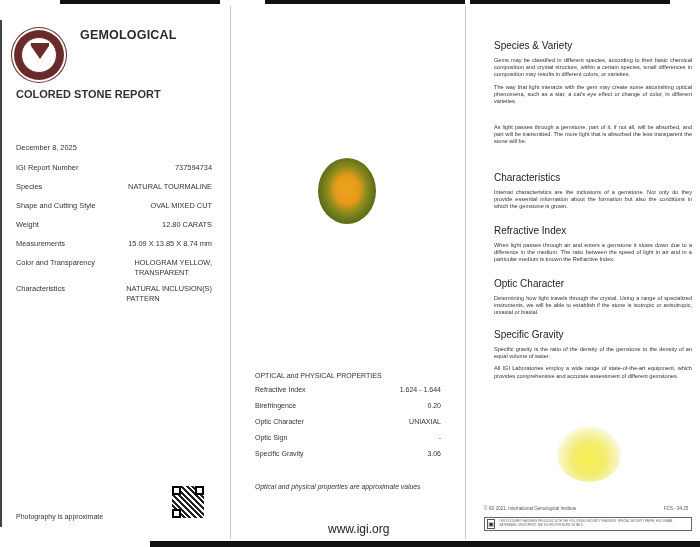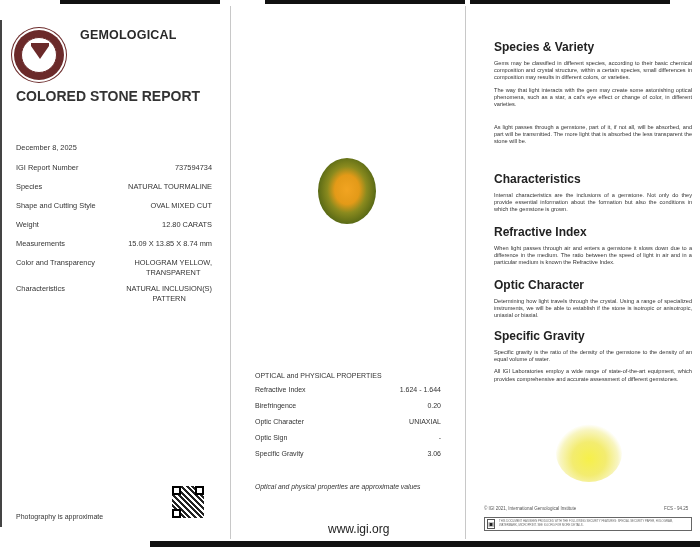--- a/index.html
+++ b/index.html
@@ -8,24 +8,24 @@
   .botbar{position:absolute;bottom:0;height:6px;background:#111;}
   .divider{position:absolute;top:6px;bottom:8px;width:1px;background:#c8c8c8;}
   .leftedge{position:absolute;left:0;top:20px;bottom:20px;width:2px;background:#444;}
 
   
   .seal{position:absolute;left:14px;top:30px;width:50px;height:50px;border-radius:50%;background:#6b2a2a;box-shadow:0 0 0 2px #fff,0 0 0 3px #6b2a2a;}
   .seal-inner{position:absolute;left:7px;top:7px;width:36px;height:36px;border-radius:50%;background:#fff;border:1px solid #6b2a2a;box-sizing:border-box;}
   .seal-gem{position:absolute;left:9px;top:8px;width:0;height:0;border-left:9px solid transparent;border-right:9px solid transparent;border-top:13px solid #6b2a2a;}
   .seal-gemtop{position:absolute;left:9px;top:5px;width:18px;height:3px;background:#6b2a2a;}
   .org{position:absolute;left:80px;top:28px;font-weight:bold;font-size:12.5px;line-height:15px;color:#2a2a2a;letter-spacing:0.2px;}
-  .report-type{position:absolute;left:16px;top:88px;font-weight:bold;font-size:14px;color:#333;}
+  .report-type{position:absolute;left:16px;top:88px;font-weight:bold;font-size:11px;color:#333;}
   .row{position:absolute;left:16px;width:196px;font-size:7.4px;color:#333;}
   .row .lbl{position:absolute;left:0;top:0;}
-  .row .val{position:absolute;right:0;top:0;text-align:center;line-height:9.5px;}
+  .row .val{position:absolute;right:0;top:0;text-align:left;line-height:9.5px;}
   .photo-note{position:absolute;left:16px;top:513px;font-size:7px;color:#333;}
   .qr{position:absolute;left:172px;top:486px;width:32px;height:32px;
       background:
         linear-gradient(#000,#000) 0 0/9px 9px no-repeat,
         linear-gradient(#000,#000) 23px 0/9px 9px no-repeat,
         linear-gradient(#000,#000) 0 23px/9px 9px no-repeat,
         repeating-linear-gradient(45deg,#222 0 2px,#fff 2px 4px);}
   .qr::after{content:"";position:absolute;left:2px;top:2px;width:5px;height:5px;background:#fff;box-shadow:23px 0 0 #fff,0 23px 0 #fff;}
 
   
@@ -33,21 +33,21 @@
        background:radial-gradient(ellipse at 50% 48%,#f2a421 0,#e39a18 30%,#8a8a1e 48%,#5b6b16 70%,#3b4410 100%);}
   .opt-title{position:absolute;left:255px;top:372px;font-size:7px;color:#333;}
   .opt-row{position:absolute;left:255px;width:186px;font-size:7px;color:#333;}
   .opt-row .lbl{position:absolute;left:0;}
   .opt-row .val{position:absolute;right:0;}
   .opt-note{position:absolute;left:255px;top:483px;font-size:6.8px;font-style:italic;color:#333;}
   .website{position:absolute;left:328px;top:522px;font-size:12px;color:#222;}
 
   
   .sec{position:absolute;left:494px;width:198px;}
-  .sec h4{margin:0 0 6px 0;font-size:12px;font-weight:bold;color:#222;}
+  .sec h4{margin:0 0 6px 0;font-size:10px;font-weight:normal;color:#222;}
   .sec p{margin:0 0 5px 0;font-size:5.6px;line-height:7.2px;color:#333;text-align:justify;}
   .holo{position:absolute;left:556px;top:424px;width:66px;height:58px;border-radius:50%;
         background:radial-gradient(circle at 50% 60%,#f6f04a 0,#f3ec70 35%,#f8f5c0 60%,rgba(255,255,255,0) 72%);}
   .copyright{position:absolute;left:484px;top:506px;font-size:4.5px;color:#555;}
   .formcode{position:absolute;left:664px;top:506px;font-size:4.5px;color:#555;}
   .disclaimer{position:absolute;left:484px;top:517px;width:208px;height:14px;border:1px solid #666;box-sizing:border-box;}
   .disclaimer .lock{position:absolute;left:2px;top:1px;width:8px;height:10px;border:1px solid #555;box-sizing:border-box;font-size:6px;line-height:8px;text-align:center;}
   .disclaimer .txt{position:absolute;left:14px;top:1px;right:3px;font-size:2.8px;line-height:4px;color:#666;overflow:hidden;height:10px;}
 </style>
 </head>

